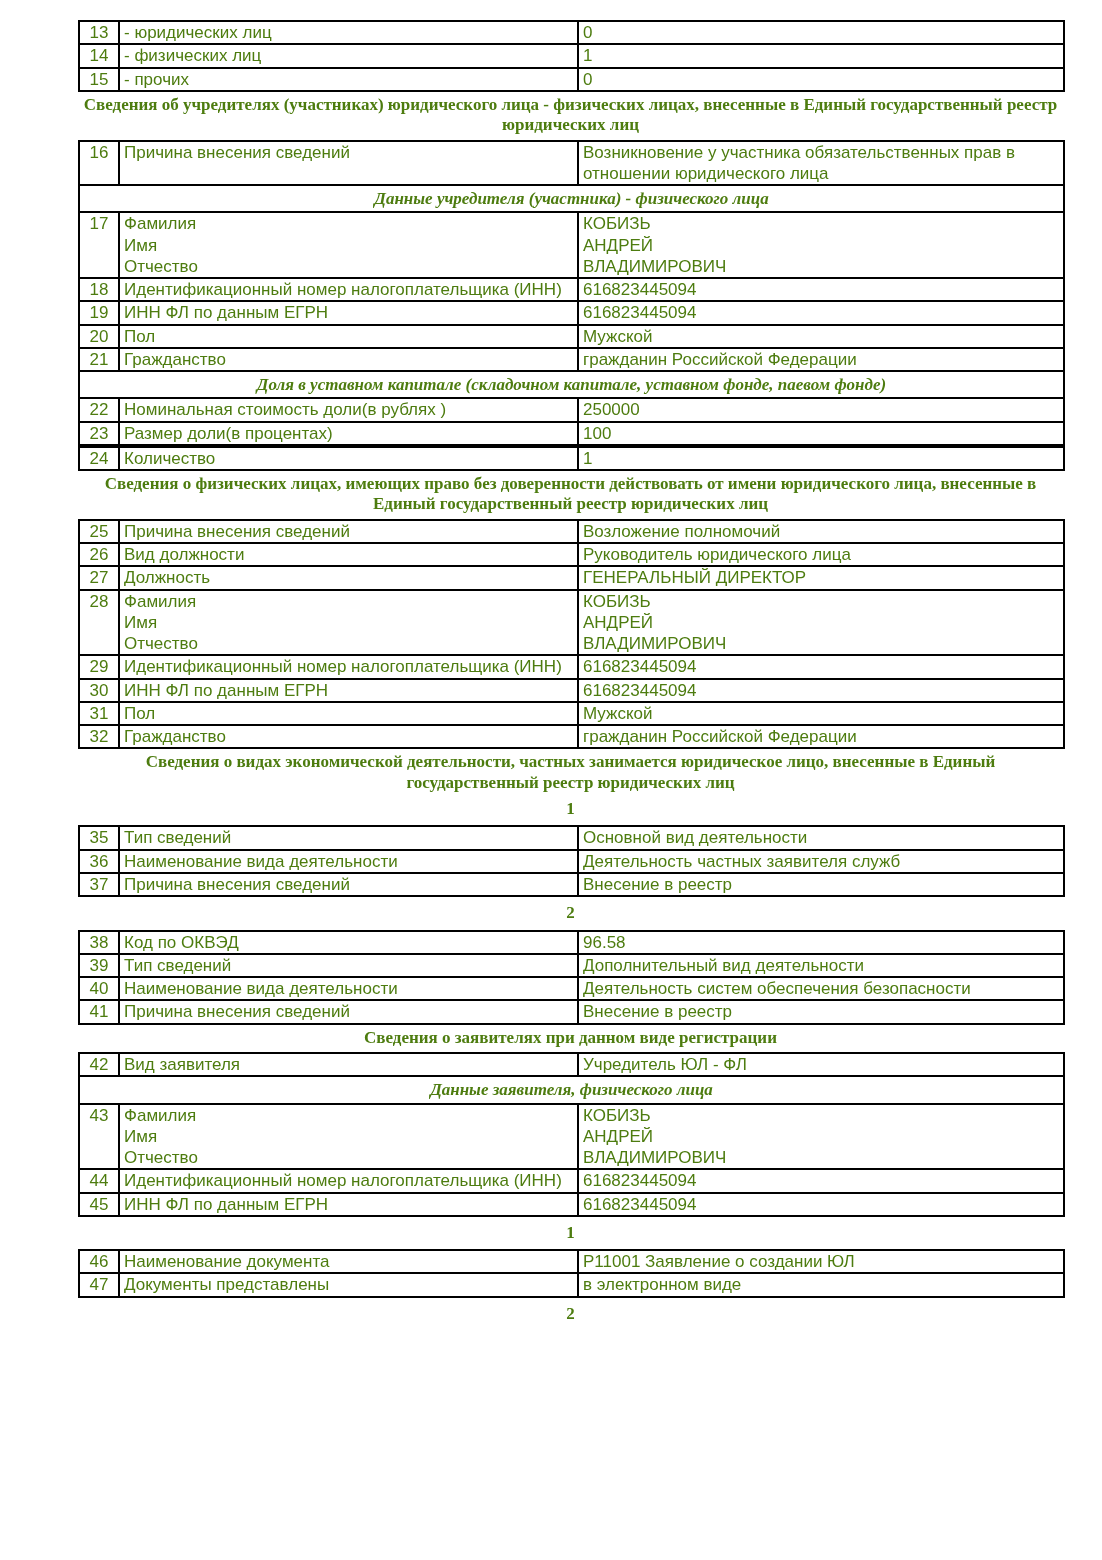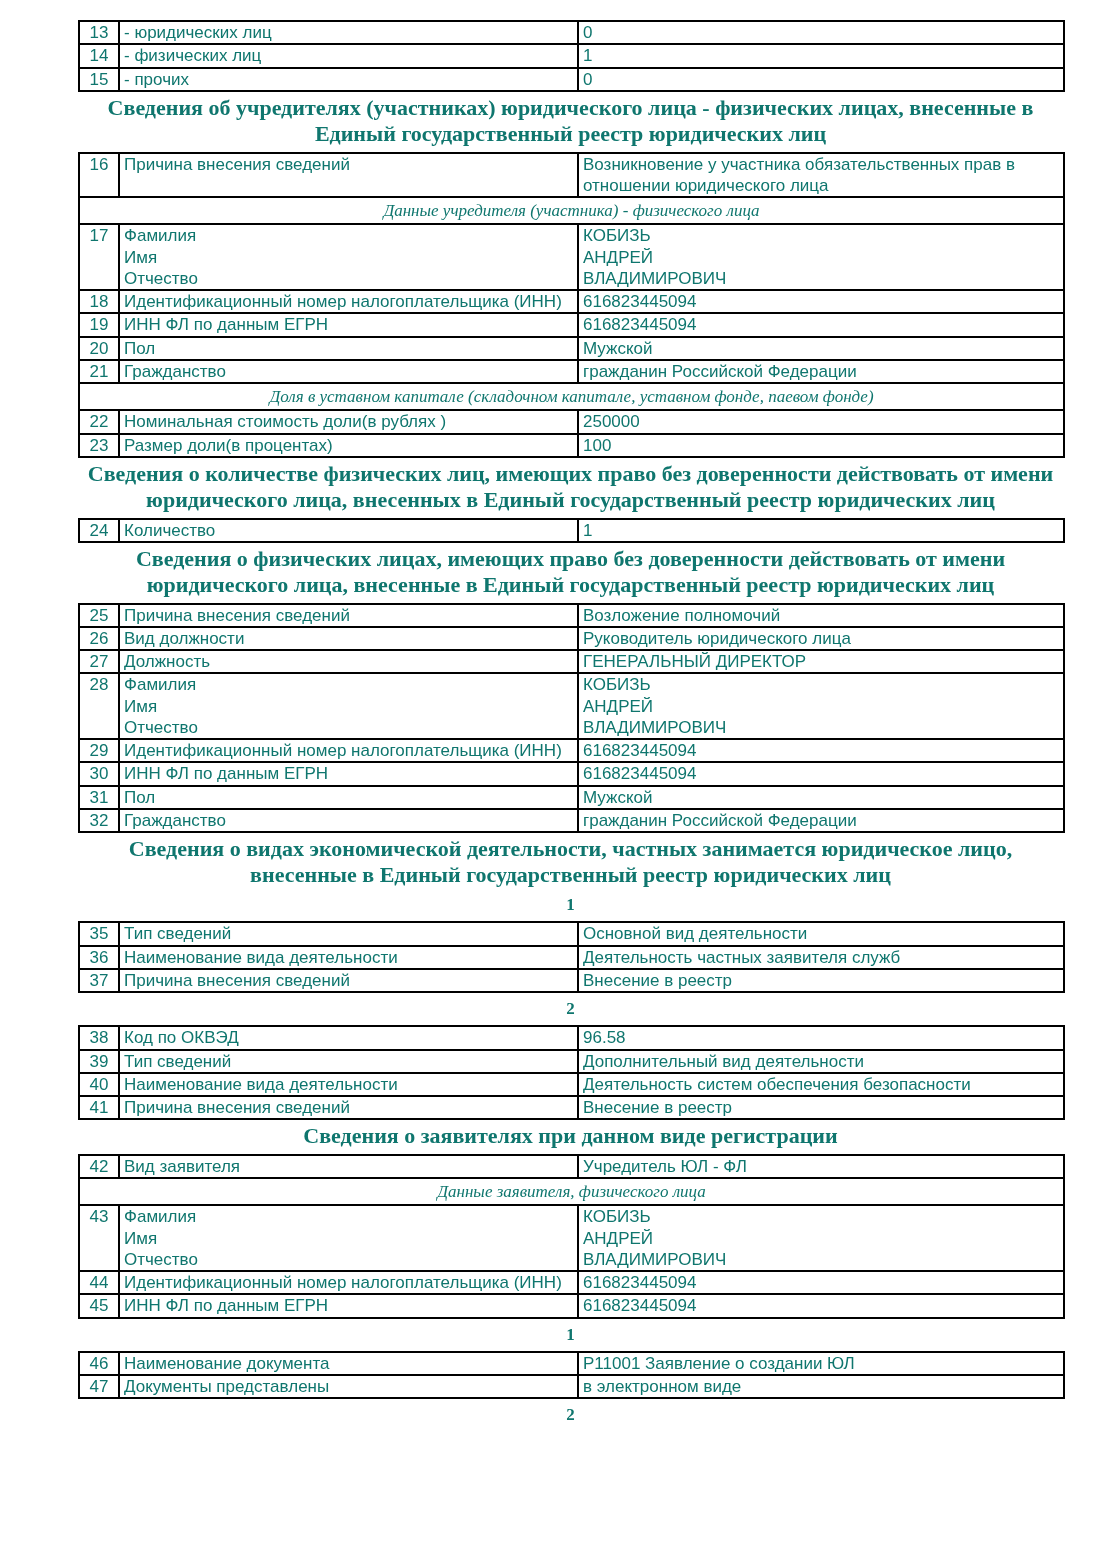--- a/index.html
+++ b/index.html
@@ -2,21 +2,21 @@
 <html><head>
 <meta charset="utf-8">
 <style>
   html, body { margin: 0; padding: 0; background: #ffffff; }
   .page {
     width: 1102px;
     height: 1560px;
     box-sizing: border-box;
     padding: 20px 39px 0 78px;
     background: #ffffff;
-    color: #0f766e;
+    color: #4d7c0f;
     overflow: hidden;
     font-family: "Liberation Sans", sans-serif;
   }
   .doc-table {
     border-collapse: collapse;
     table-layout: fixed;
     width: 985px;
   }
   .doc-table td {
     border: 2px solid #000000;
@@ -27,30 +27,30 @@
     white-space: pre-line;
     overflow-wrap: break-word;
   }
   .doc-table td.num {
     text-align: center;
     padding: 0 1px;
   }
   .doc-table td.caption {
     font-family: "Liberation Serif", serif;
     font-style: italic;
-    font-weight: normal;
+    font-weight: bold;
     font-size: 17px;
     text-align: center;
     padding: 2px 4px;
     white-space: normal;
   }
   .heading {
     font-family: "Liberation Serif", serif;
     font-weight: bold;
-    font-size: 22px;
+    font-size: 17px;
     line-height: 1.2;
     text-align: center;
     margin: 3px 0 4px 0;
   }
   .block-number {
     font-family: "Liberation Serif", serif;
     font-weight: bold;
     font-size: 17px;
     line-height: 1.2;
     text-align: center;
@@ -139,21 +139,20 @@
             <td>Номинальная стоимость доли(в рублях )</td>
             <td>250000</td>
           </tr>
           <tr>
             <td class="num">23</td>
             <td>Размер доли(в процентах)</td>
             <td>100</td>
           </tr>
         </tbody>
       </table>
-      <div class="heading">Сведения о количестве физических лиц, имеющих право без доверенности действовать от имени юридического лица, внесенных в Единый государственный реестр юридических лиц</div>
       <table class="doc-table">
         <colgroup>
           <col style="width: 40px;">
           <col style="width: 459px;">
           <col style="width: 486px;">
         </colgroup>
         <tbody>
           <tr>
             <td class="num">24</td>
             <td>Количество</td>

